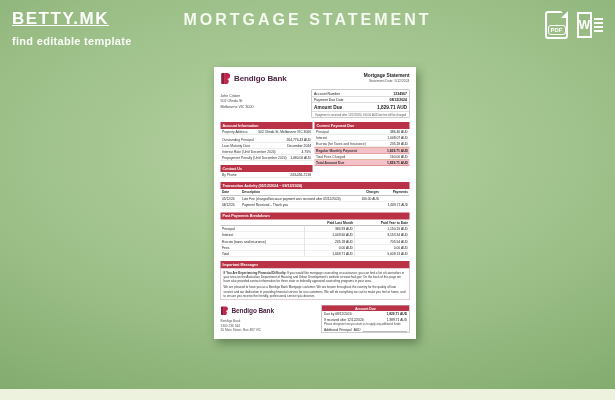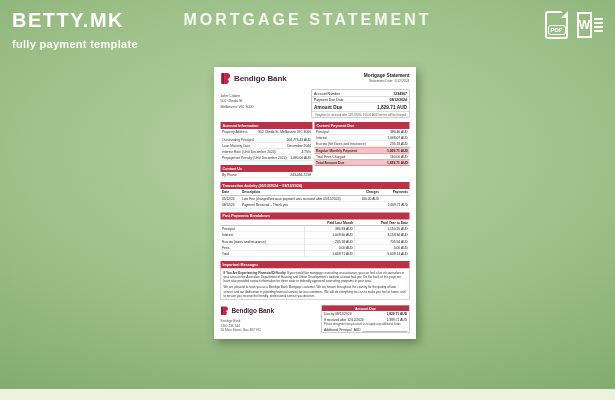--- a/index.html
+++ b/index.html
@@ -3,21 +3,21 @@
 <meta charset="utf-8">
 <style>
   * { margin:0; padding:0; box-sizing:border-box; }
   body { font-family:"Liberation Sans", sans-serif; }
   .screen{ position:relative; width:615px; height:400px; overflow:hidden;
     background: radial-gradient(130% 105% at 50% 38%, #b5d1a1 0%, #9cbf88 40%, #7ba566 78%, #6d985c 100%); }
   .bottom-strip{ position:absolute; left:0; right:0; bottom:0; height:11px; background:#ecf2de; }
 
   
   .brand-block{ position:absolute; left:12px; top:9px; color:#fff; cursor:pointer; }
-  .brand{ font-size:20px; font-weight:bold; letter-spacing:1.5px; }
+  .brand{ font-size:17px; font-weight:bold; letter-spacing:1.5px;text-decoration:underline; }
   .tagline{ font-size:11px; margin-top:6px; font-weight:bold; opacity:.95; letter-spacing:.3px; }
   .page-title{ position:absolute; top:11px; left:0; width:100%; text-align:center;
     color:#f6faf1; font-size:16px; font-weight:bold; letter-spacing:3px; }
   .dl-icons{ position:absolute; right:12px; top:11px; display:flex; gap:9px; align-items:center; }
   .pdf-icon{ position:relative; width:23px; height:28px; border:2px solid #fff; border-radius:3px; cursor:pointer; }
   .pdf-fold{ position:absolute; top:-2px; right:-2px; width:0; height:0;
     border-left:7px solid transparent; border-top:7px solid #8db47a; }
   .pdf-fold::after{ content:""; position:absolute; left:-7px; top:-7px; width:0; height:0;
     border-left:7px solid transparent; border-bottom:7px solid #fff; }
   .pdf-badge{ position:absolute; bottom:2px; left:50%; transform:translateX(-50%);
@@ -85,21 +85,21 @@
   .cp-extra{ display:flex; align-items:flex-end; gap:4px; padding:2px 4px; }
   .cp-extra .line{ flex:1; border-bottom:1px solid #777; height:7px; }
 </style>
 </head>
 <body>
 
 <div class="screen">
 
   <div class="brand-block">
     <div class="brand">BETTY.MK</div>
-    <div class="tagline">fully payment template</div>
+    <div class="tagline">find editable template</div>
   </div>
   <div class="page-title">MORTGAGE STATEMENT</div>
   <div class="dl-icons">
     <div class="pdf-icon">
       <div class="pdf-fold"></div>
       <span class="pdf-badge">PDF</span>
     </div>
     <div class="word-icon">
       <div class="word-w">W</div>
       <div class="word-lines">

